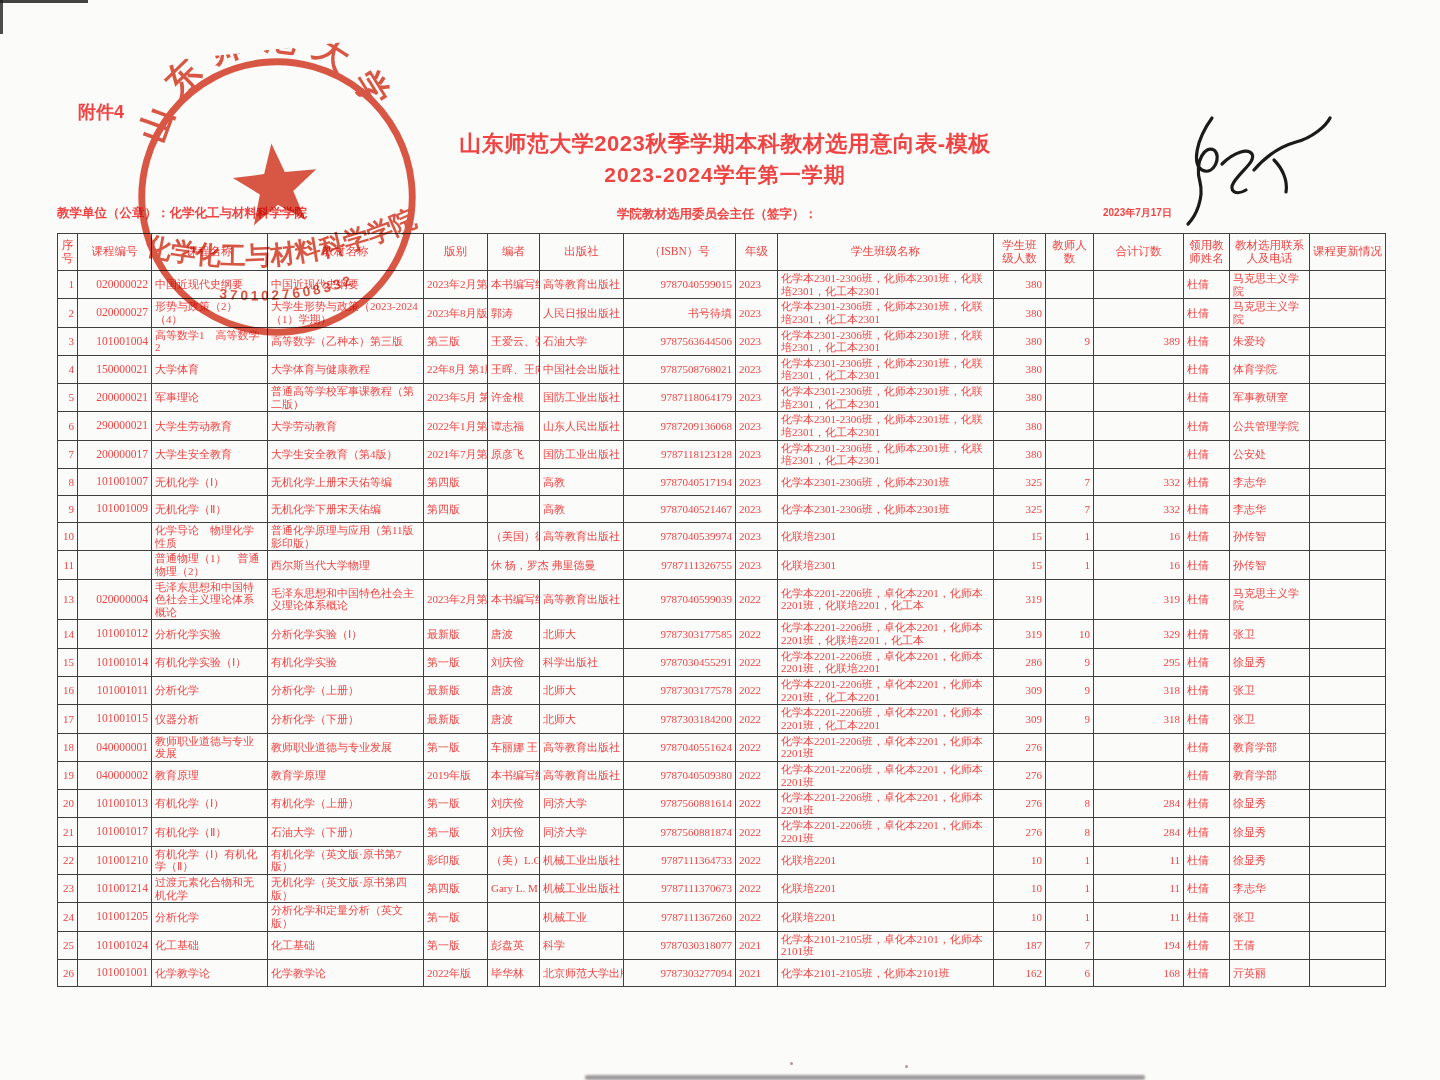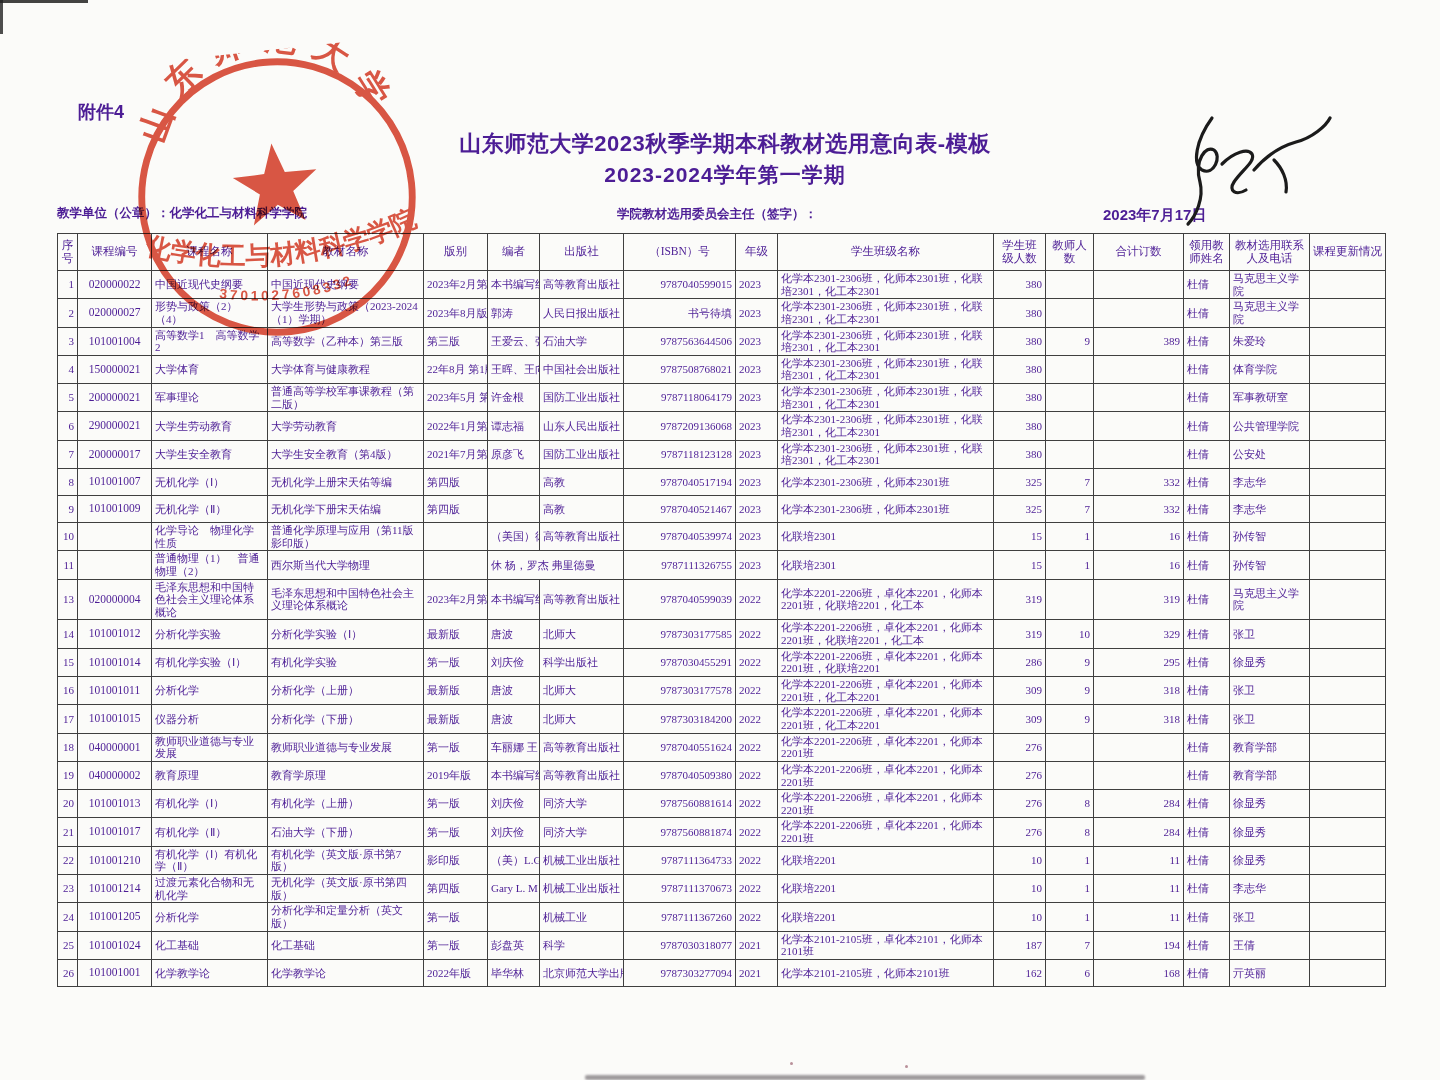--- a/index.html
+++ b/index.html
@@ -1,50 +1,50 @@
 <!DOCTYPE html>
 <html><head>
 <meta charset="utf-8">
 <style>
   html,body{margin:0;padding:0;background:#e8e8e6;}
   .page{position:relative;width:1440px;height:1080px;background:#fbfbf9;overflow:hidden;
-        font-family:"Liberation Serif",serif;color:#4c1d95;}
+        font-family:"Liberation Serif",serif;color:#ef4444;}
   
   .edge-top{position:absolute;left:0;top:0;width:88px;height:3px;background:#222;opacity:.85;}
   .edge-left{position:absolute;left:0;top:0;width:3px;height:34px;background:#222;opacity:.8;}
   .edge-bottom{position:absolute;left:585px;top:1075px;width:560px;height:5px;
         background:rgba(45,35,45,.45);filter:blur(1px);border-radius:2px;}
   .speck{position:absolute;width:3px;height:3px;border-radius:50%;background:rgba(120,40,60,.5);}
 
   .attachment{position:absolute;left:78px;top:100px;font-size:18px;font-weight:bold;
         font-family:"Liberation Sans",sans-serif;}
   .title1{position:absolute;left:0;top:129px;width:1450px;text-align:center;font-size:22px;
         font-weight:900;font-family:"Liberation Sans",sans-serif;letter-spacing:.5px;}
   .title2{position:absolute;left:0;top:161px;width:1450px;text-align:center;font-size:21px;
         font-weight:900;font-family:"Liberation Sans",sans-serif;letter-spacing:1px;}
   .unit-label{position:absolute;left:57px;top:205px;font-size:12.5px;font-weight:bold;
         font-family:"Liberation Sans",sans-serif;}
   .committee-label{position:absolute;left:617px;top:206px;font-size:12.5px;font-weight:bold;
         font-family:Liberation Serif, serif;}
-  .date-label{position:absolute;left:1103px;top:206px;font-size:15px;font-weight:bold;
+  .date-label{position:absolute;left:1103px;top:206px;font-size:10px;font-weight:bold;
         font-family:"Liberation Sans",sans-serif;}
 
   
   table.main{position:absolute;left:57px;top:233px;width:1328px;border-collapse:collapse;
         table-layout:fixed;font-size:11px;line-height:1.15;padding-left:24px;}
   table.main th,table.main td{border:1px solid #3f3f3f;padding:1px 3px;overflow:hidden;
         vertical-align:middle;font-weight:normal;}
   table.main th{height:34px;text-align:center;font-size:11.5px;}
   table.main td{height:24px;}
   .w-no{width:20px}.w-code{width:74px}.w-course{width:116px}.w-book{width:156px}
   .w-edition{width:64px}.w-editor{width:52px}.w-publisher{width:84px}.w-isbn{width:112px}
   .w-grade{width:42px}.w-classes{width:216px}.w-students{width:52px}.w-teachers{width:48px}
   .w-total{width:90px}.w-tname{width:46px}.w-contact{width:80px}.w-update{width:76px}
   .c-no{text-align:right;vertical-align:bottom;padding-right:2px;}
-  .c-code{text-align:center;font-size:11.5px;margin-top:12px;}
+  .c-code{text-align:right;font-size:11.5px;margin-top:12px;}
   .c-course,.c-book,.c-classes,.c-tname,.c-contact{text-align:left;}
   .c-edition,.c-editor,.c-publisher{white-space:nowrap;text-align:left;}
   .c-isbn{text-align:right;}
   .c-grade{text-align:left;padding-left:5px;vertical-align:middle;}
   .c-students,.c-teachers,.c-total{text-align:right;vertical-align:bottom;padding-right:3px;}
   .c-tname,.c-contact{vertical-align:bottom;}
 
   
   .stamp{position:absolute;left:130px;top:50px;width:294px;height:294px;
         transform:rotate(-6deg);opacity:.88;mix-blend-mode:multiply;pointer-events:none;}

